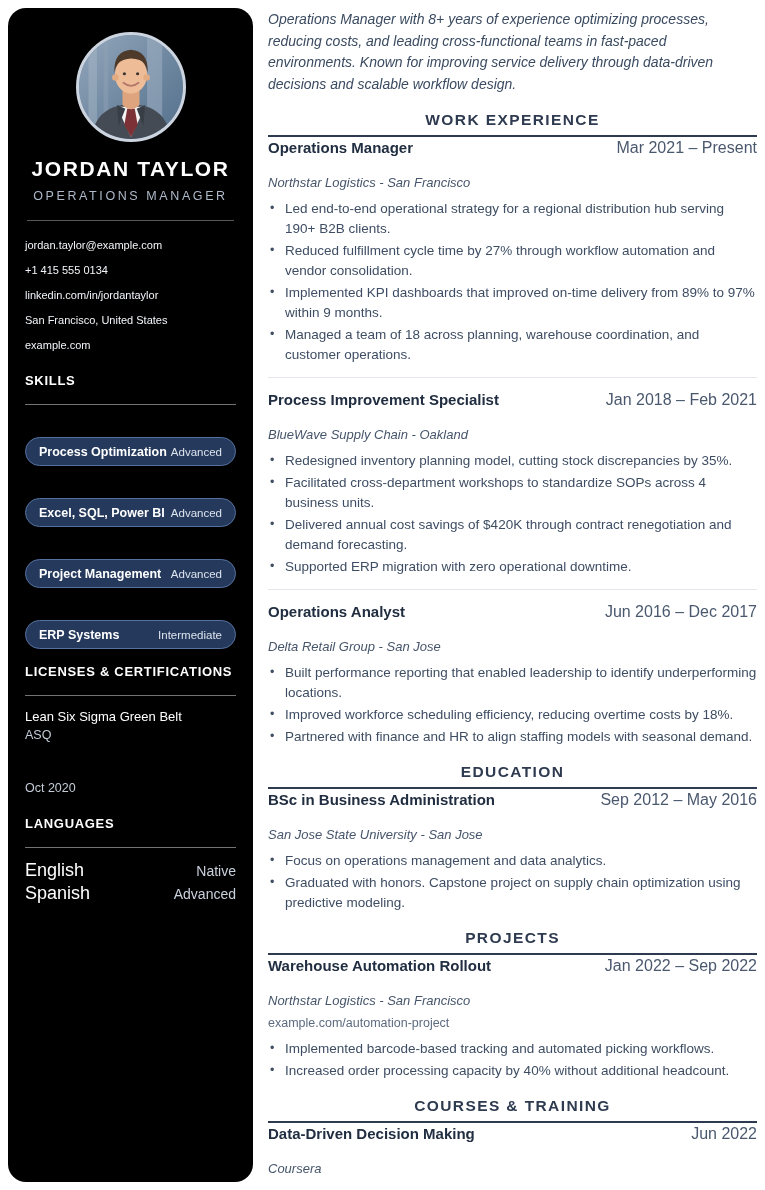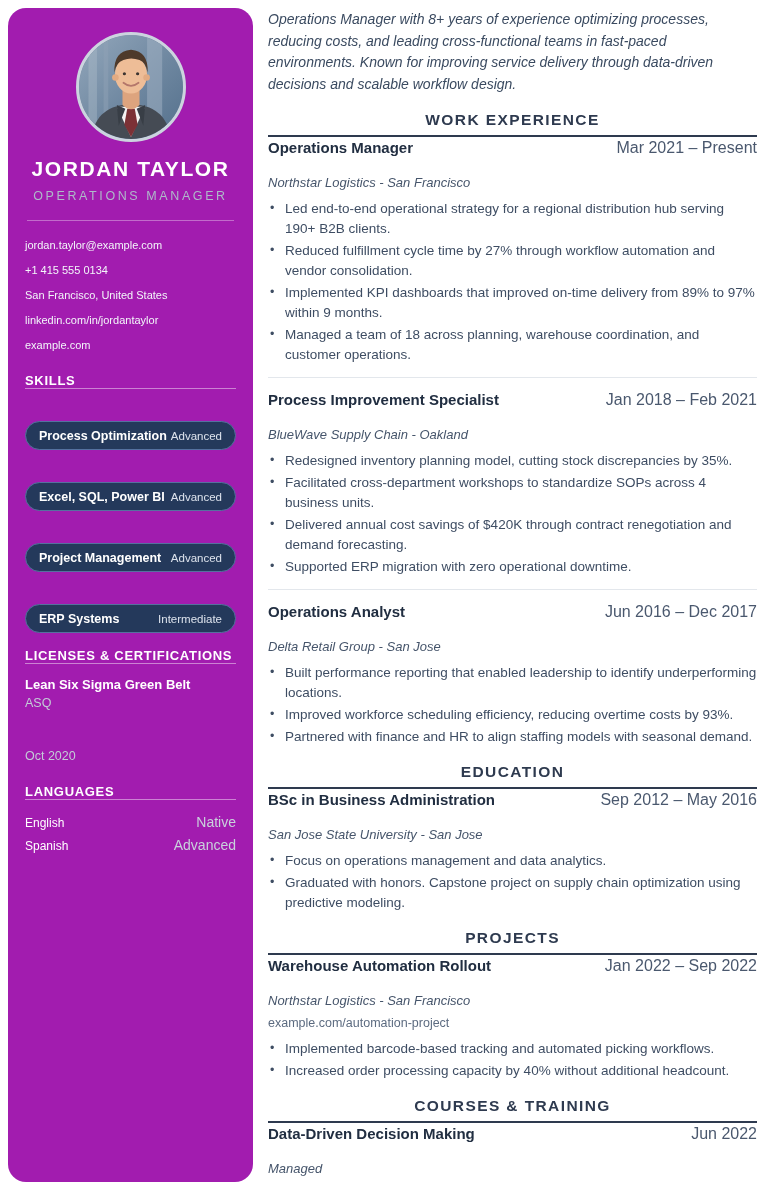--- a/index.html
+++ b/index.html
@@ -6,21 +6,21 @@
   html,body { margin:0; padding:0; }
   body {
     width:765px; height:1190px; position:relative; overflow:hidden;
     background:#ffffff;
     font-family:"Liberation Sans", sans-serif;
   }
 
   
   .sidebar {
     position:absolute; left:8px; top:8px; width:245px; height:1174px;
-    background:#a21caf; border-radius:18px;
+    background:#000000; border-radius:18px;
     padding:22px 17px 0 17px; color:#ffffff;
   }
   .photo-ring {
     width:110px; height:110px; margin:2px auto 0 auto;
     border-radius:50%; border:3px solid #ccd4df; overflow:hidden;
     background:#7c90a6;
   }
   .photo-ring svg { display:block; }
   .name {
     margin:15px 0 0 0; text-align:center; color:#ffffff;
@@ -31,40 +31,40 @@
     font-size:12.5px; letter-spacing:2.6px;
   }
   .side-divider {
     border:none; border-top:1px solid rgba(255,255,255,0.35);
     margin:17px 2px 12px 2px;
   }
   .contact-item { font-size:11px; line-height:25px; color:#f3f6fa; }
 
   .side-heading {
     font-size:13px; font-weight:bold; letter-spacing:0.7px; color:#ffffff;
-    padding-bottom:0; border-bottom:1px solid rgba(255,255,255,0.45);
+    padding-bottom:16px; border-bottom:1px solid rgba(255,255,255,0.45);
     margin:15px 0 11px 0;
   }
   .pill {
     display:flex; justify-content:space-between; align-items:center;
     background:#24395b; border:1px solid #55719f; border-radius:16px;
     padding:6px 13px; margin-bottom:8px; min-height:29px;margin-top:32px;
   }
   .pill-name  { font-size:12.5px; font-weight:bold; color:#ffffff; }
   .pill-level { font-size:11.5px; color:#dde3ed; }
 
-  .cert-name   { font-size:13px; font-weight:bold; color:#ffffff; line-height:19px; }
+  .cert-name   { font-size:13px; font-weight:normal; color:#ffffff; line-height:19px; }
   .cert-issuer { font-size:12.5px; color:#c3cbd7; line-height:18px; }
   .cert-date   { font-size:12.5px; color:#c3cbd7; line-height:18px;margin-top:35px; }
 
   .lang-row {
     display:flex; justify-content:space-between; align-items:baseline;
     line-height:22px;
   }
-  .lang-name  { font-size:12px; color:#ffffff; }
+  .lang-name  { font-size:18px; color:#ffffff; }
   .lang-level { font-size:14px; color:#c9d1dc; }
 
   
   .main {
     position:absolute; left:268px; top:0; width:489px; padding-top:9px;
     color:#3e4d63;
   }
   .summary { margin:0; font-size:14px; line-height:21.5px; color:#3a4a60;font-style:italic; }
 
   .section-heading {
@@ -130,22 +130,22 @@
   </div>
 
   <h1 class="name">JORDAN TAYLOR</h1>
   <div class="role">OPERATIONS MANAGER</div>
 
   <hr class="side-divider">
 
   <div>
     <div class="contact-item">jordan.taylor@example.com</div>
     <div class="contact-item">+1 415 555 0134</div>
+    <div class="contact-item">linkedin.com/in/jordantaylor</div>
     <div class="contact-item">San Francisco, United States</div>
-    <div class="contact-item">linkedin.com/in/jordantaylor</div>
     <div class="contact-item">example.com</div>
   </div>
 
   <h2 class="side-heading">SKILLS</h2>
   <div>
     <div class="pill">
       <span class="pill-name">Process Optimization</span>
       <span class="pill-level">Advanced</span>
     </div>
     <div class="pill">
@@ -222,21 +222,21 @@
     <hr class="entry-divider">
 
     <article class="entry">
       <div class="entry-head">
         <h3 class="entry-title">Operations Analyst</h3>
         <span class="entry-date">Jun 2016 – Dec 2017</span>
       </div>
       <div class="entry-subtitle">Delta Retail Group - San Jose</div>
       <ul class="bullets">
         <li>Built performance reporting that enabled leadership to identify underperforming locations.</li>
-        <li>Improved workforce scheduling efficiency, reducing overtime costs by 93%.</li>
+        <li>Improved workforce scheduling efficiency, reducing overtime costs by 18%.</li>
         <li>Partnered with finance and HR to align staffing models with seasonal demand.</li>
       </ul>
     </article>
   </section>
 
   <section>
     <h2 class="section-heading">EDUCATION</h2>
     <article class="entry">
       <div class="entry-head">
         <h3 class="entry-title">BSc in Business Administration</h3>
@@ -266,20 +266,20 @@
     </article>
   </section>
 
   <section>
     <h2 class="section-heading">COURSES &amp; TRAINING</h2>
     <article class="entry">
       <div class="entry-head">
         <h3 class="entry-title">Data-Driven Decision Making</h3>
         <span class="entry-date">Jun 2022</span>
       </div>
-      <div class="entry-subtitle">Managed</div>
+      <div class="entry-subtitle">Coursera</div>
       <ul class="bullets">
         <li>Practical application of business metrics, experimentation, and performance dashboards.</li>
       </ul>
     </article>
   </section>
 
 </main>
 
 </body></html>

